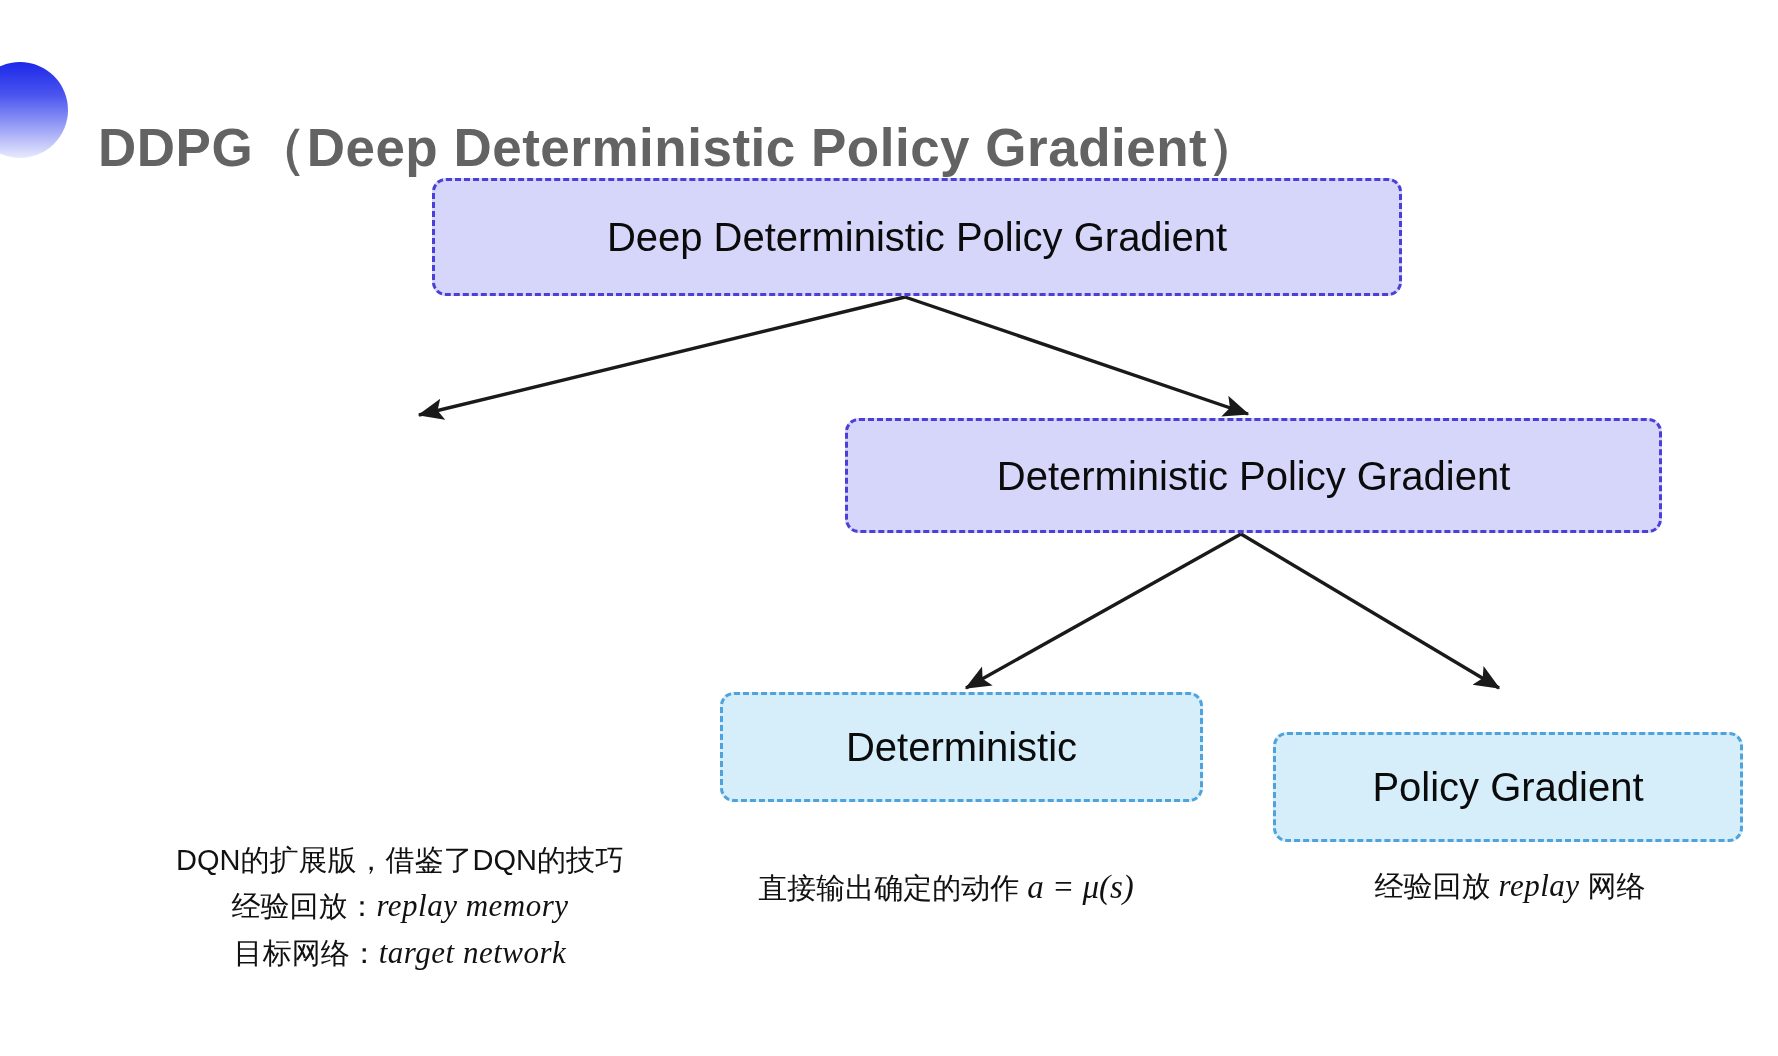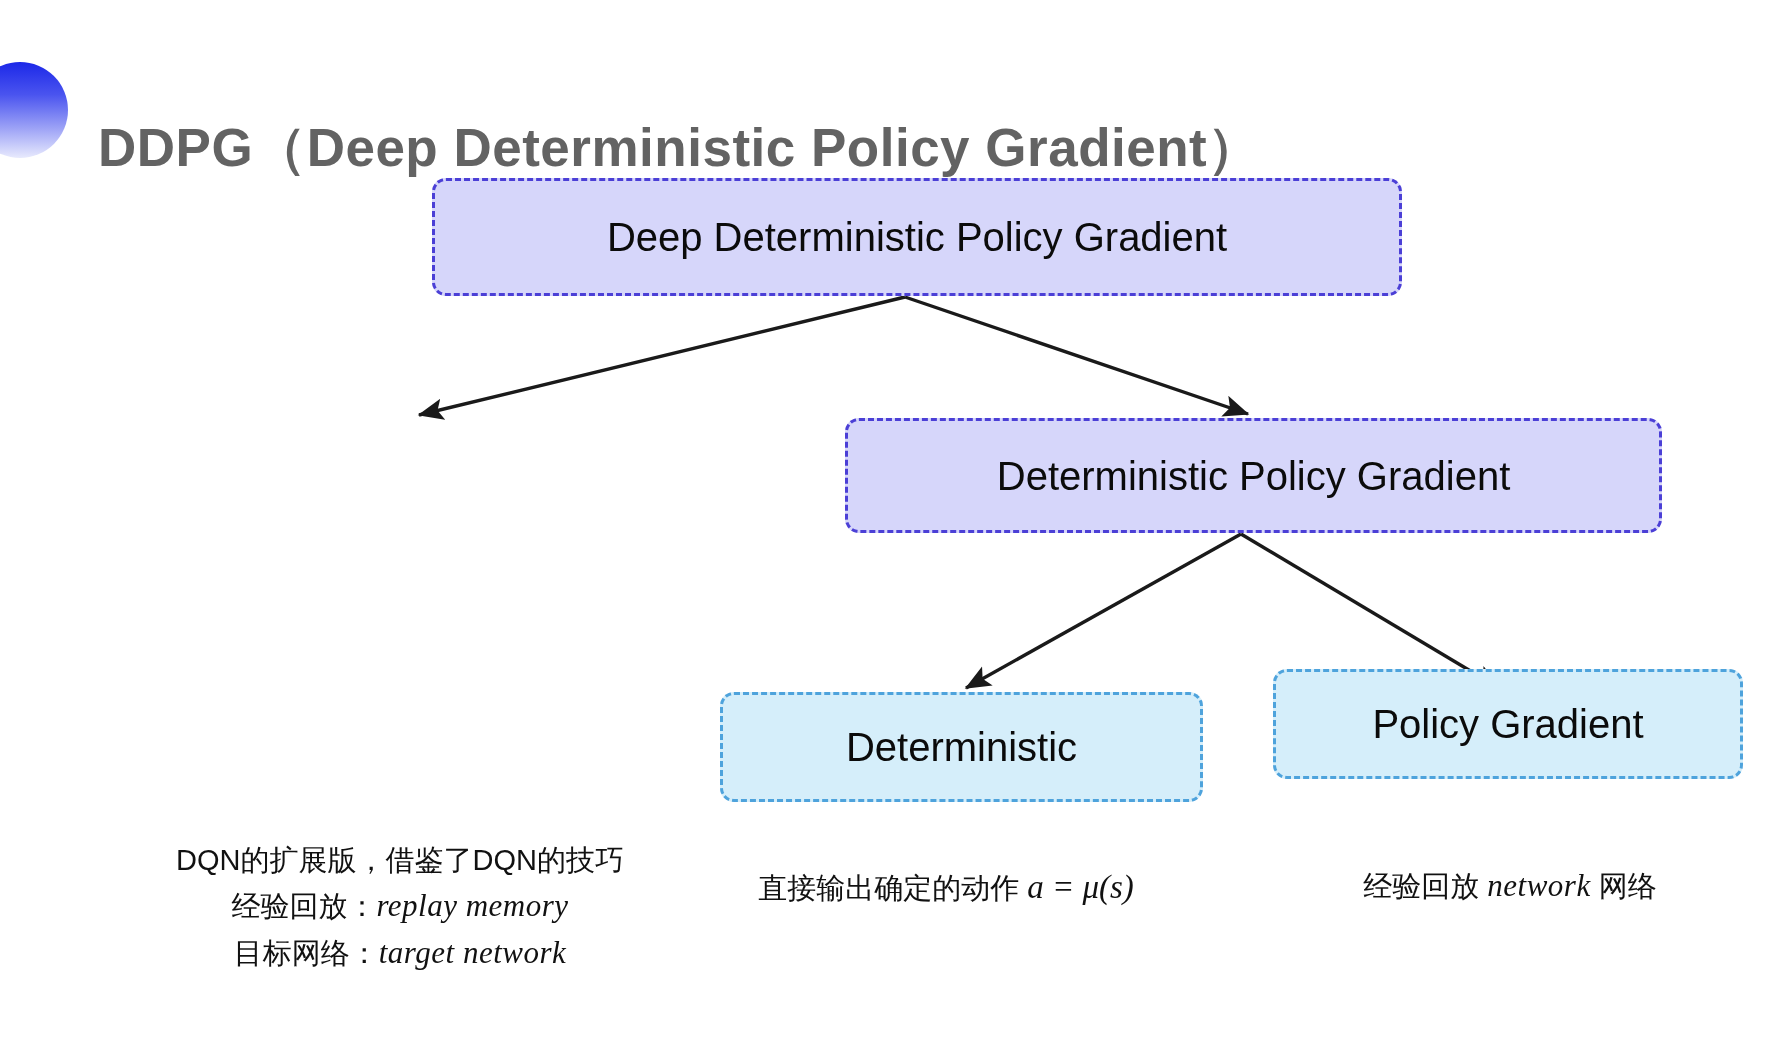--- a/index.html
+++ b/index.html
@@ -66,21 +66,21 @@
   }
   .node.blue {
     background: #d5eefa;
     border: 3px dashed #4ea3dc;
   }
 
   #node-root  { left: 432px; top: 178px;  width: 970px; height: 118px; font-size: 40px; }
   #node-deep  { left: 172px; top: 419px;  width: 472px; height: 112px; font-size: 40px; }
   #node-dpg   { left: 845px; top: 418px;  width: 817px; height: 115px; font-size: 40px; }
   #node-det   { left: 720px; top: 692px;  width: 483px; height: 110px; font-size: 40px; }
-  #node-pg    { left: 1273px; top: 669px; width: 470px; height: 110px; font-size: 40px; }
+  #node-pg    { left: 1273px; top: 732px; width: 470px; height: 110px; font-size: 40px; }
 
   
   #edges {
     position: absolute;
     left: 0;
     top: 0;
     width: 1778px;
     height: 1056px;
     pointer-events: none;
   }
@@ -161,16 +161,16 @@
     <span class="cap-line"><span>目标网络：</span><span class="mathital">target network</span></span>
   </div>
 
   <div class="caption" id="caption-det">
     <span class="cap-line">直接输出确定的动作</span>
     <span class="cap-line mathbig">a = μ(s)</span>
   </div>
 
   <div class="caption" id="caption-pg">
     <span class="cap-line">经验回放</span>
-    <span class="cap-line"><span class="mathital">network</span><span> 网络</span></span>
+    <span class="cap-line"><span class="mathital">replay</span><span> 网络</span></span>
   </div>
 
 </div>
 
 </body></html>

